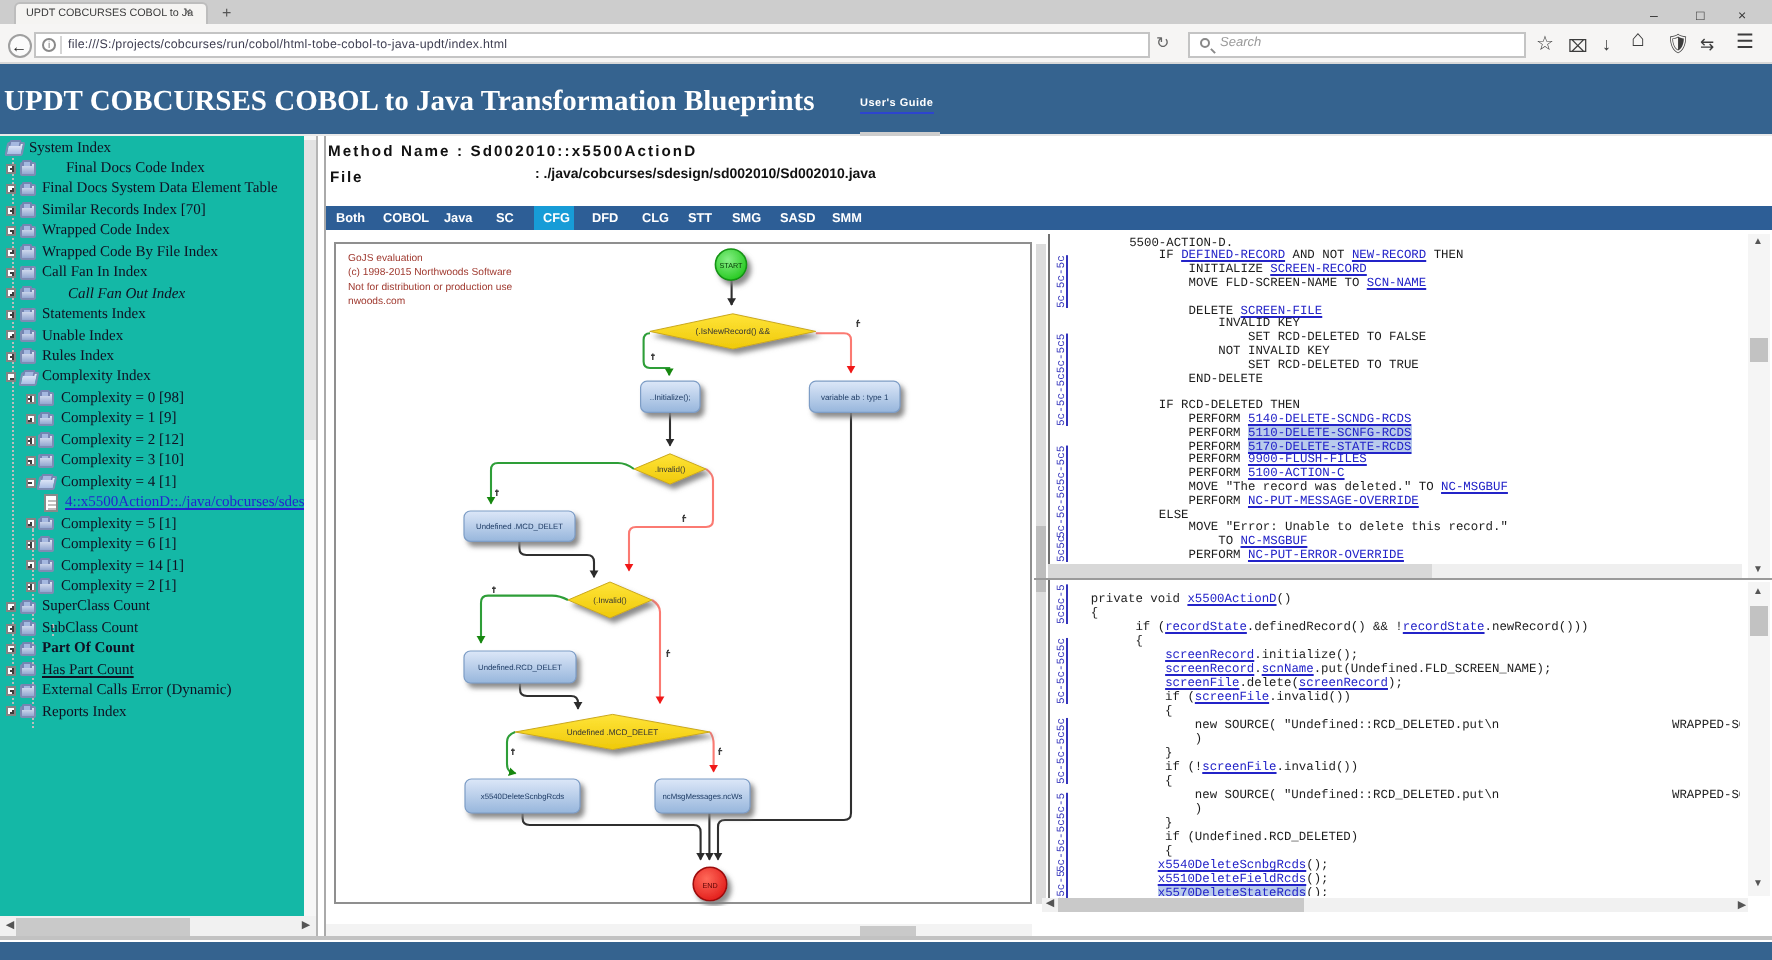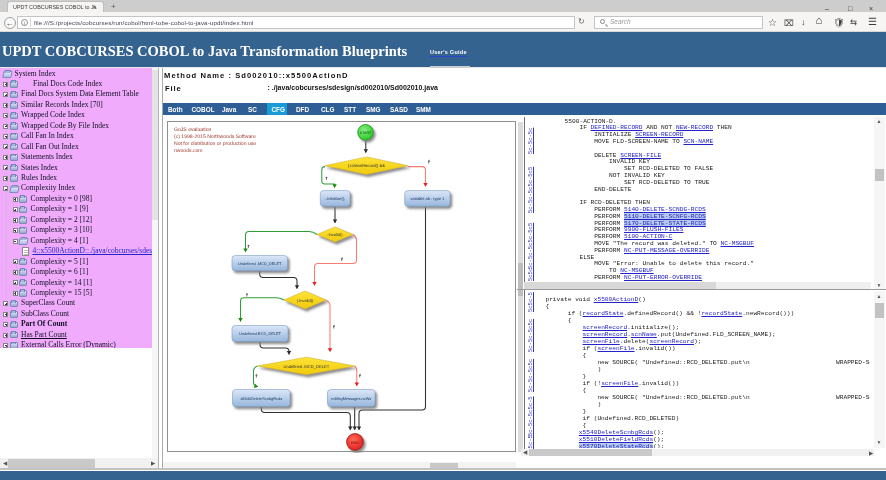--- a/index.html
+++ b/index.html
@@ -20,21 +20,21 @@
 #searchf{left:594px;top:16px;width:169px;height:13px;background:#fff;border:1px solid #c4c4c4;}
 #searchico{left:600px;top:19px;width:5px;height:5px;border:1px solid #888;border-radius:50%;}
 #searchico:after{content:"";position:absolute;left:4px;top:5px;width:3px;height:1px;background:#888;transform:rotate(45deg);}
 #searchtx{left:610px;top:18px;font-size:6.5px;color:#9a9a9a;font-style:italic;}
 .tbico{color:#3c3c3c;line-height:11px;}
 
 #banner{left:0;top:32px;width:886px;height:35px;background:#35638f;}
 #bannertx{left:2px;top:42.5px;font-family:"Liberation Serif",serif;font-weight:bold;font-size:14.5px;color:#fff;white-space:nowrap;}
 #uguide{left:430px;top:49px;font-weight:bold;font-size:5.5px;letter-spacing:0.25px;color:#fff;border-bottom:1.2px solid #2d44cf;padding-bottom:0.5px;}
 
-#sidebar{left:0;top:68px;width:158px;height:280px;background:#f0abfc;overflow:hidden;}
+#sidebar{left:0;top:68px;width:158px;height:390px;background:#14b8a6;overflow:hidden;}
 #sideborder{left:158px;top:68px;width:1px;height:402px;background:#b5b5b5;}
 #centerborder{left:162px;top:68px;width:1px;height:402px;background:#aaa;}
 .trow{position:absolute;height:10.45px;white-space:nowrap;font-family:"Liberation Serif",serif;font-size:7.5px;color:#101022;line-height:10.45px;}
 .pm{position:absolute;width:5px;height:5px;border:1px solid #848484;background:#fff;}
 .pm i{position:absolute;left:0.6px;top:1.4px;width:2.4px;height:0.8px;background:#3c3c3c;}
 .pm b{position:absolute;left:1.4px;top:0.6px;width:0.8px;height:2.4px;background:#3c3c3c;}
 .fold{position:absolute;width:8.5px;height:6.5px;background:linear-gradient(#dde4f3,#92a7d0);border:1px solid #7e8cb4;border-radius:1px;}
 .fold:before{content:"";position:absolute;left:0;top:-1.8px;width:3.5px;height:1.8px;background:#a5b8e0;border:1px solid #7585b2;border-bottom:none;border-radius:1px 1px 0 0;}
 .fopen{background:linear-gradient(#e8eefb,#a9bde4);transform:skewX(-12deg);}
 .doc{position:absolute;width:7px;height:8.5px;background:#fff;border:1px solid #8a8a8a;}
@@ -132,33 +132,33 @@
       <i></i>
       <b></b>
     </div>
     <div class="fold" style="left:9.5px;top:65.4px;"></div>
     <div class="trow" style="left:21px;top:63.20px;">Call Fan In Index</div>
 <div class="pm" style="left:3.2px;top:76.4px;">
       <i></i>
       <b></b>
     </div>
     <div class="fold" style="left:9.5px;top:75.8px;"></div>
-    <div class="trow" style="left:21px;top:73.65px;">Call Fan Out Index</div>
+    <div class="trow" style="left:34px;top:73.65px;font-style:italic;">Call Fan Out Index</div>
 <div class="pm" style="left:3.2px;top:86.9px;">
       <i></i>
       <b></b>
     </div>
     <div class="fold" style="left:9.5px;top:86.3px;"></div>
     <div class="trow" style="left:21px;top:84.10px;">Statements Index</div>
 <div class="pm" style="left:3.2px;top:97.3px;">
       <i></i>
       <b></b>
     </div>
     <div class="fold" style="left:9.5px;top:96.8px;"></div>
-    <div class="trow" style="left:21px;top:94.55px;">States Index</div>
+    <div class="trow" style="left:21px;top:94.55px;">Unable Index</div>
 <div class="pm" style="left:3.2px;top:107.8px;">
       <i></i>
       <b></b>
     </div>
     <div class="fold" style="left:9.5px;top:107.2px;"></div>
     <div class="trow" style="left:21px;top:105.00px;">Rules Index</div>
 <div class="pm" style="left:3.2px;top:118.2px;">
       <i></i>
     </div>
     <div class="fold fopen" style="left:9.5px;top:117.6px;"></div>
@@ -210,21 +210,21 @@
       <i></i>
       <b></b>
     </div>
     <div class="fold" style="left:18.5px;top:211.7px;"></div>
     <div class="trow" style="left:30.5px;top:209.50px;">Complexity = 14 [1]</div>
 <div class="pm" style="left:12.5px;top:222.8px;">
       <i></i>
       <b></b>
     </div>
     <div class="fold" style="left:18.5px;top:222.1px;"></div>
-    <div class="trow" style="left:30.5px;top:219.95px;">Complexity = 15 [5]</div>
+    <div class="trow" style="left:30.5px;top:219.95px;">Complexity = 2 [1]</div>
 <div class="pm" style="left:3.2px;top:233.2px;">
       <i></i>
       <b></b>
     </div>
     <div class="fold" style="left:9.5px;top:232.6px;"></div>
     <div class="trow" style="left:21px;top:230.40px;">SuperClass Count</div>
 <div class="pm" style="left:3.2px;top:243.7px;">
       <i></i>
       <b></b>
     </div>

